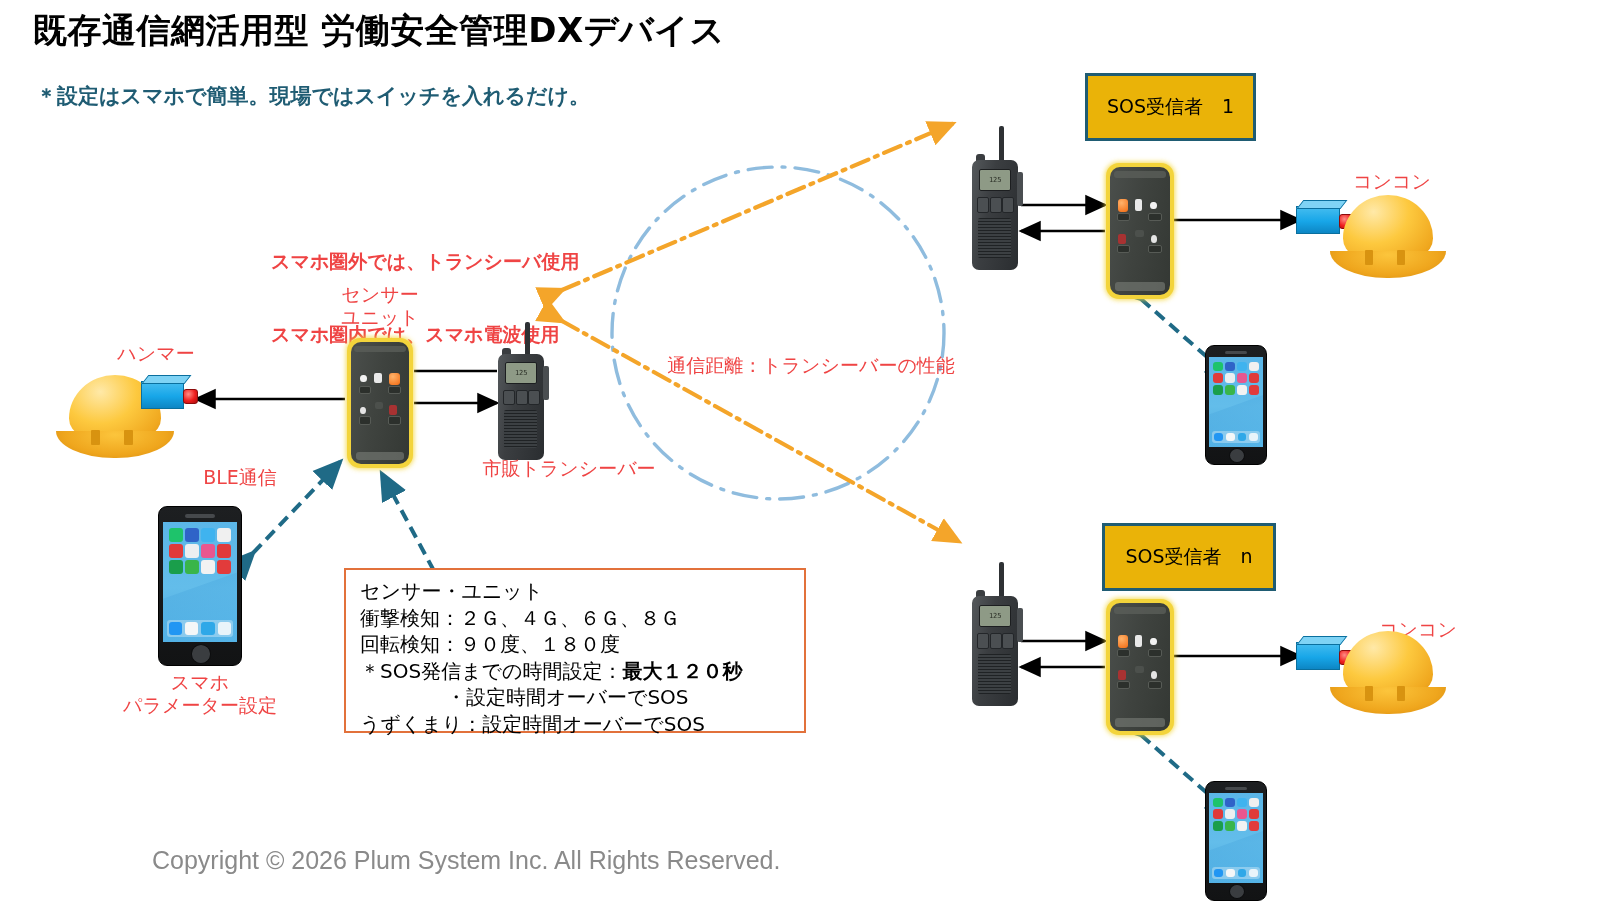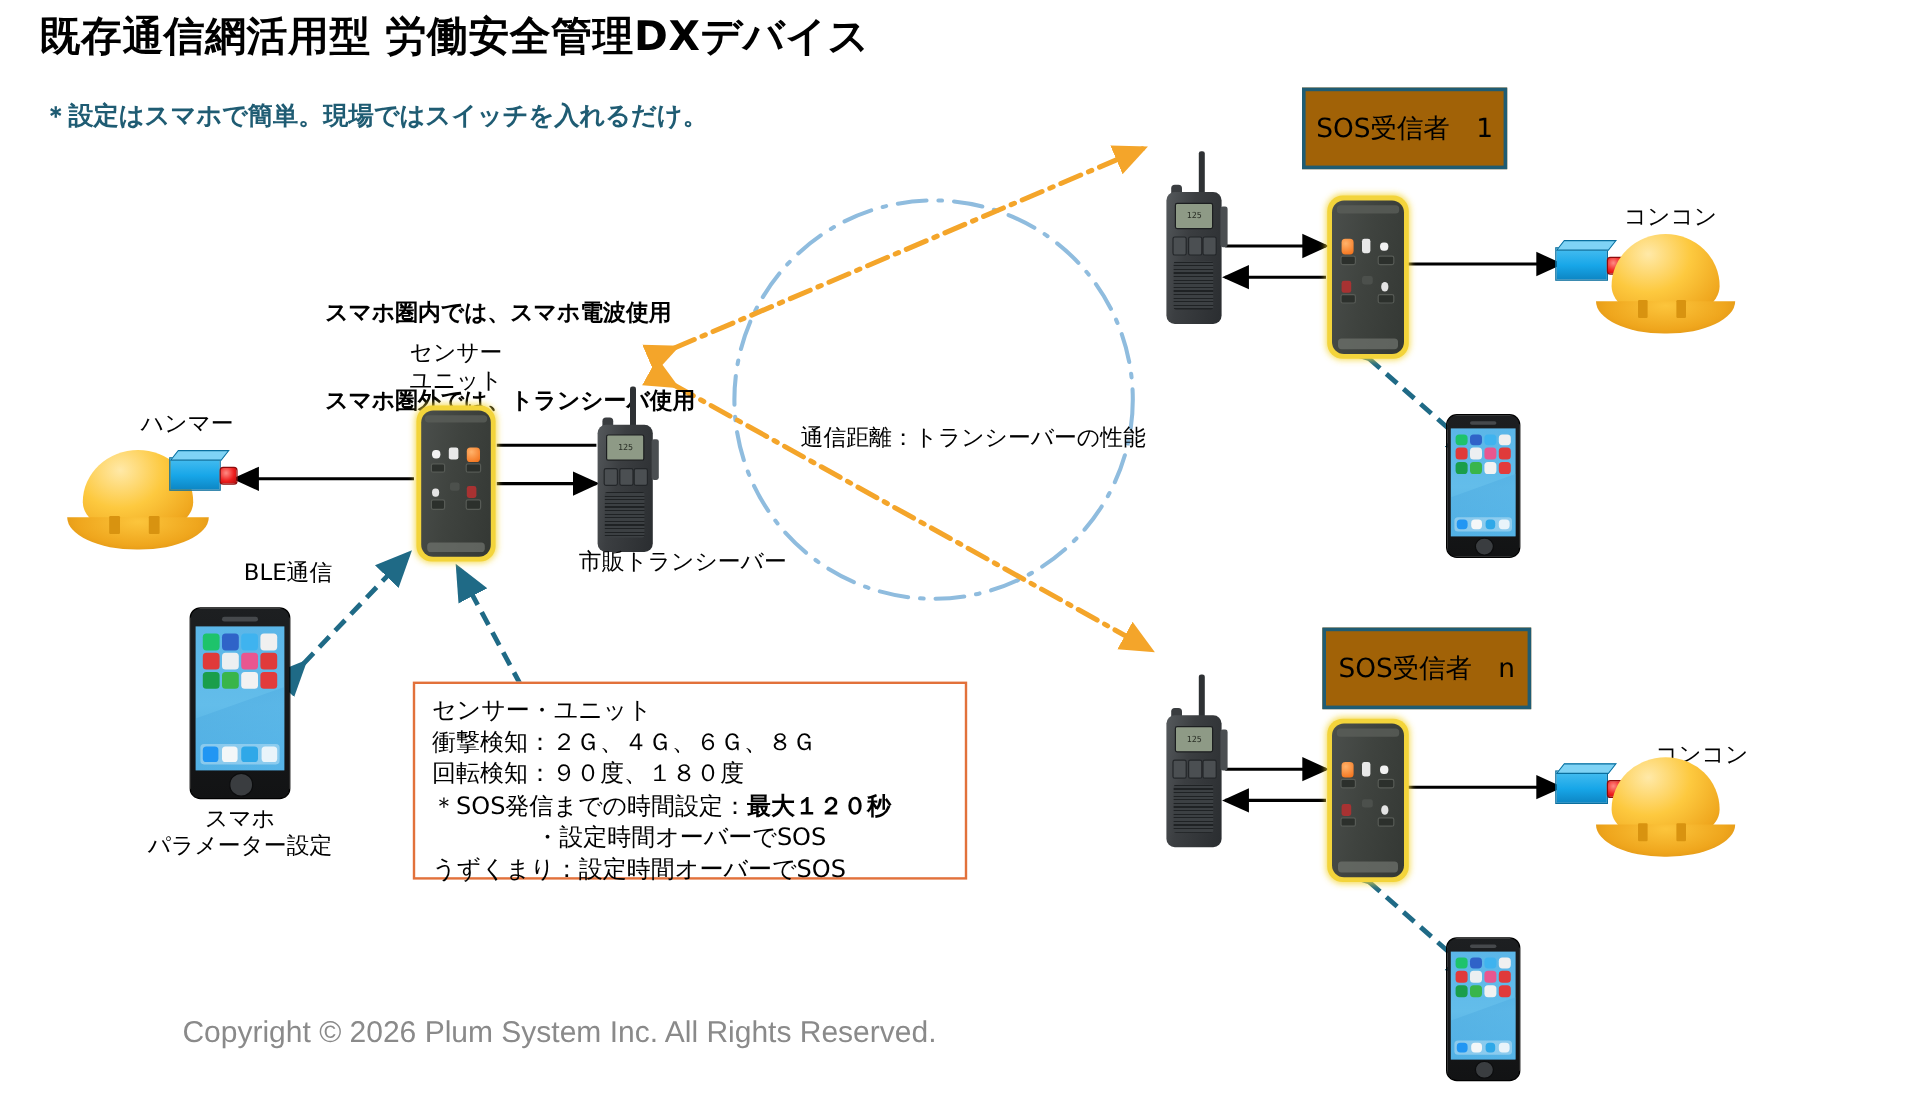--- a/index.html
+++ b/index.html
@@ -25,27 +25,27 @@
     font-family:"DejaVu Sans","Liberation Sans",sans-serif;
   }
   #copyright{
     left:152px;top:846px;font-size:25px;color:#8a8a8a;white-space:nowrap;
   }
 
   .jp{font-family:"DejaVu Sans","Liberation Sans",sans-serif;}
 
   
   .tealbox{
-    border:3px solid #1F5C73;background:#a16207;
+    border:3px solid #1F5C73;background:#eab308;
     display:flex;align-items:center;justify-content:center;
-    font-size:22px;color:#000;white-space:pre;
-  }
-
-  
-  .lbl{font-size:19px;color:#000000;white-space:pre;line-height:1.22;text-align:center;}
+    font-size:19px;color:#000;white-space:pre;
+  }
+
+  
+  .lbl{font-size:19px;color:#ef4444;white-space:pre;line-height:1.22;text-align:center;}
   .lbl.bold{font-weight:bold;text-align:left;font-size:19px;line-height:1.28;}
 
   
   #sensor-spec-box{
     left:344px;top:568px;width:462px;height:165px;
     border:2px solid #E2713B;background:#fff;box-sizing:border-box;
     padding:8px 0 0 14px;
   }
   #sensor-spec-box .ln{font-size:20px;line-height:26.5px;white-space:pre;color:#000;}
   #sensor-spec-box .ln b{font-weight:bold;}
@@ -212,22 +212,22 @@
 
   <div class="abs tealbox jp" style="left:1085px;top:73px;width:165px;height:62px;">
     <span>SOS受信者　1</span>
   </div>
 
   <div class="abs tealbox jp" style="left:1102px;top:523px;width:168px;height:62px;justify-content:center;">
     <span>SOS受信者　n</span>
   </div>
 
   <div class="abs jp lbl bold" style="left:271px;top:200px;">
+    <div>スマホ圏外では、トランシーバ使用</div>
     <div>スマホ圏内では、スマホ電波使用</div>
-    <div>スマホ圏外では、トランシーバ使用</div>
   </div>
 
   <div class="abs jp lbl" style="left:646px;top:308px;width:330px;">
     <div>通信距離：トランシーバーの性能</div>
   </div>
 
   <div class="abs jp" id="sensor-spec-box">
     <div class="ln">センサー・ユニット</div>
     <div class="ln">衝撃検知：２Ｇ、４Ｇ、６Ｇ、８Ｇ</div>
     <div class="ln">回転検知：９０度、１８０度</div>

